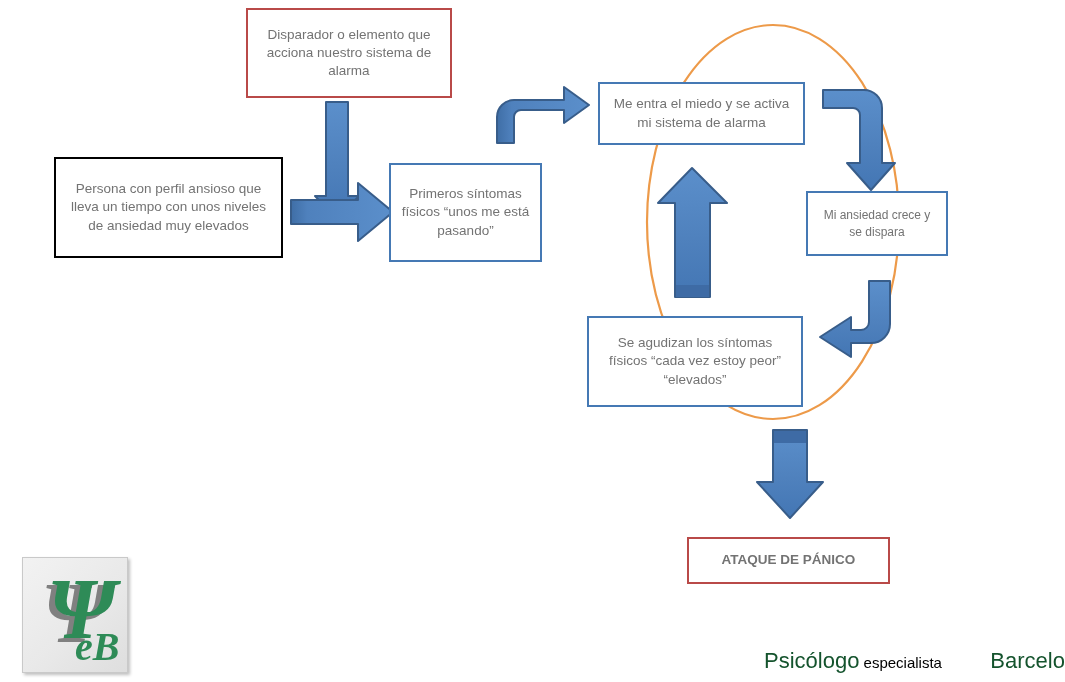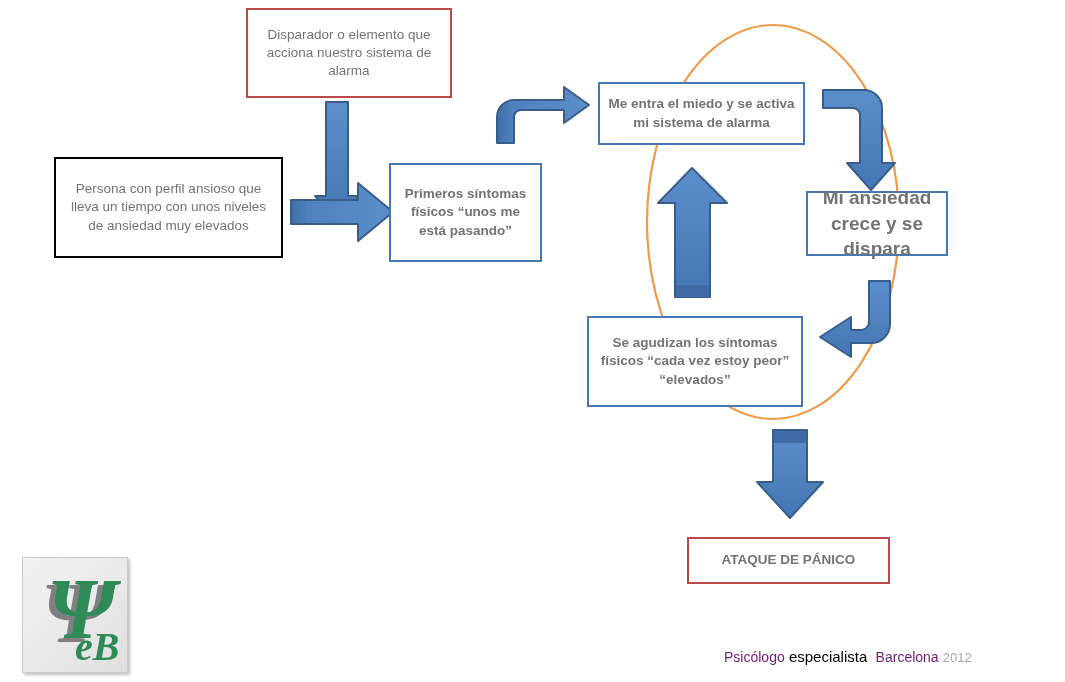--- a/index.html
+++ b/index.html
@@ -27,21 +27,21 @@
     line-height: 1.35;
   }
   .box .txt {
     display: block;
     width: 100%;
     padding: 0 8px;
     white-space: pre-line;
   }
   .box-red   { border: 2px solid #b94a48; }
   .box-black { border: 2px solid #000000; }
-  .box-blue  { border: 2px solid #4579b4; font-weight: bold; }
+  .box-blue  { border: 2px solid #4579b4; }
 
   .svg-layer {
     position: absolute;
     left: 0; top: 0;
     width: 1065px;
     height: 682px;
     pointer-events: none;
   }
 
   
@@ -56,21 +56,21 @@
     box-shadow: 2px 2px 3px rgba(0,0,0,0.25);
   }
   
   #footer {
     position: absolute;
     left: 724px;
     top: 648px;
     white-space: nowrap;
   }
   #footer span { font-family: "Liberation Sans", sans-serif; }
-  .f-green { color: #701a75; font-size: 14px; }
+  .f-green { color: #14532d; font-size: 22px; margin-left: 40px; }
   .f-gray  { color: #000000; font-size: 15px; }
   .f-gray-sm { color: #a6a6a6; font-size: 13px; }
 </style>
 </head>
 <body>
 
 <div id="canvas">
 
   <svg class="svg-layer" viewBox="0 0 1065 682">
     <defs>
@@ -128,21 +128,21 @@
   </div>
 
   <div class="box box-blue" style="left:389px; top:163px; width:153px; height:99px; font-size:13.5px;">
     <span class="txt">Primeros síntomas físicos “unos me está pasando”</span>
   </div>
 
   <div class="box box-blue" style="left:598px; top:82px; width:207px; height:63px; font-size:13.5px;">
     <span class="txt">Me entra el miedo y se activa mi sistema de alarma</span>
   </div>
 
-  <div class="box box-blue" style="left:806px; top:191px; width:142px; height:65px; font-size:19px;">
+  <div class="box box-blue" style="left:806px; top:191px; width:142px; height:65px; font-size:12px;">
     <span class="txt">Mi ansiedad crece y se dispara</span>
   </div>
 
   <div class="box box-blue" style="left:587px; top:316px; width:216px; height:91px; font-size:13.5px;">
     <span class="txt">Se agudizan los síntomas físicos “cada vez estoy peor” “elevados”</span>
   </div>
 
   <div class="box box-red" style="left:687px; top:537px; width:203px; height:47px; font-size:13.5px; font-weight:bold;">
     <span class="txt">ATAQUE DE PÁNICO</span>
   </div>

